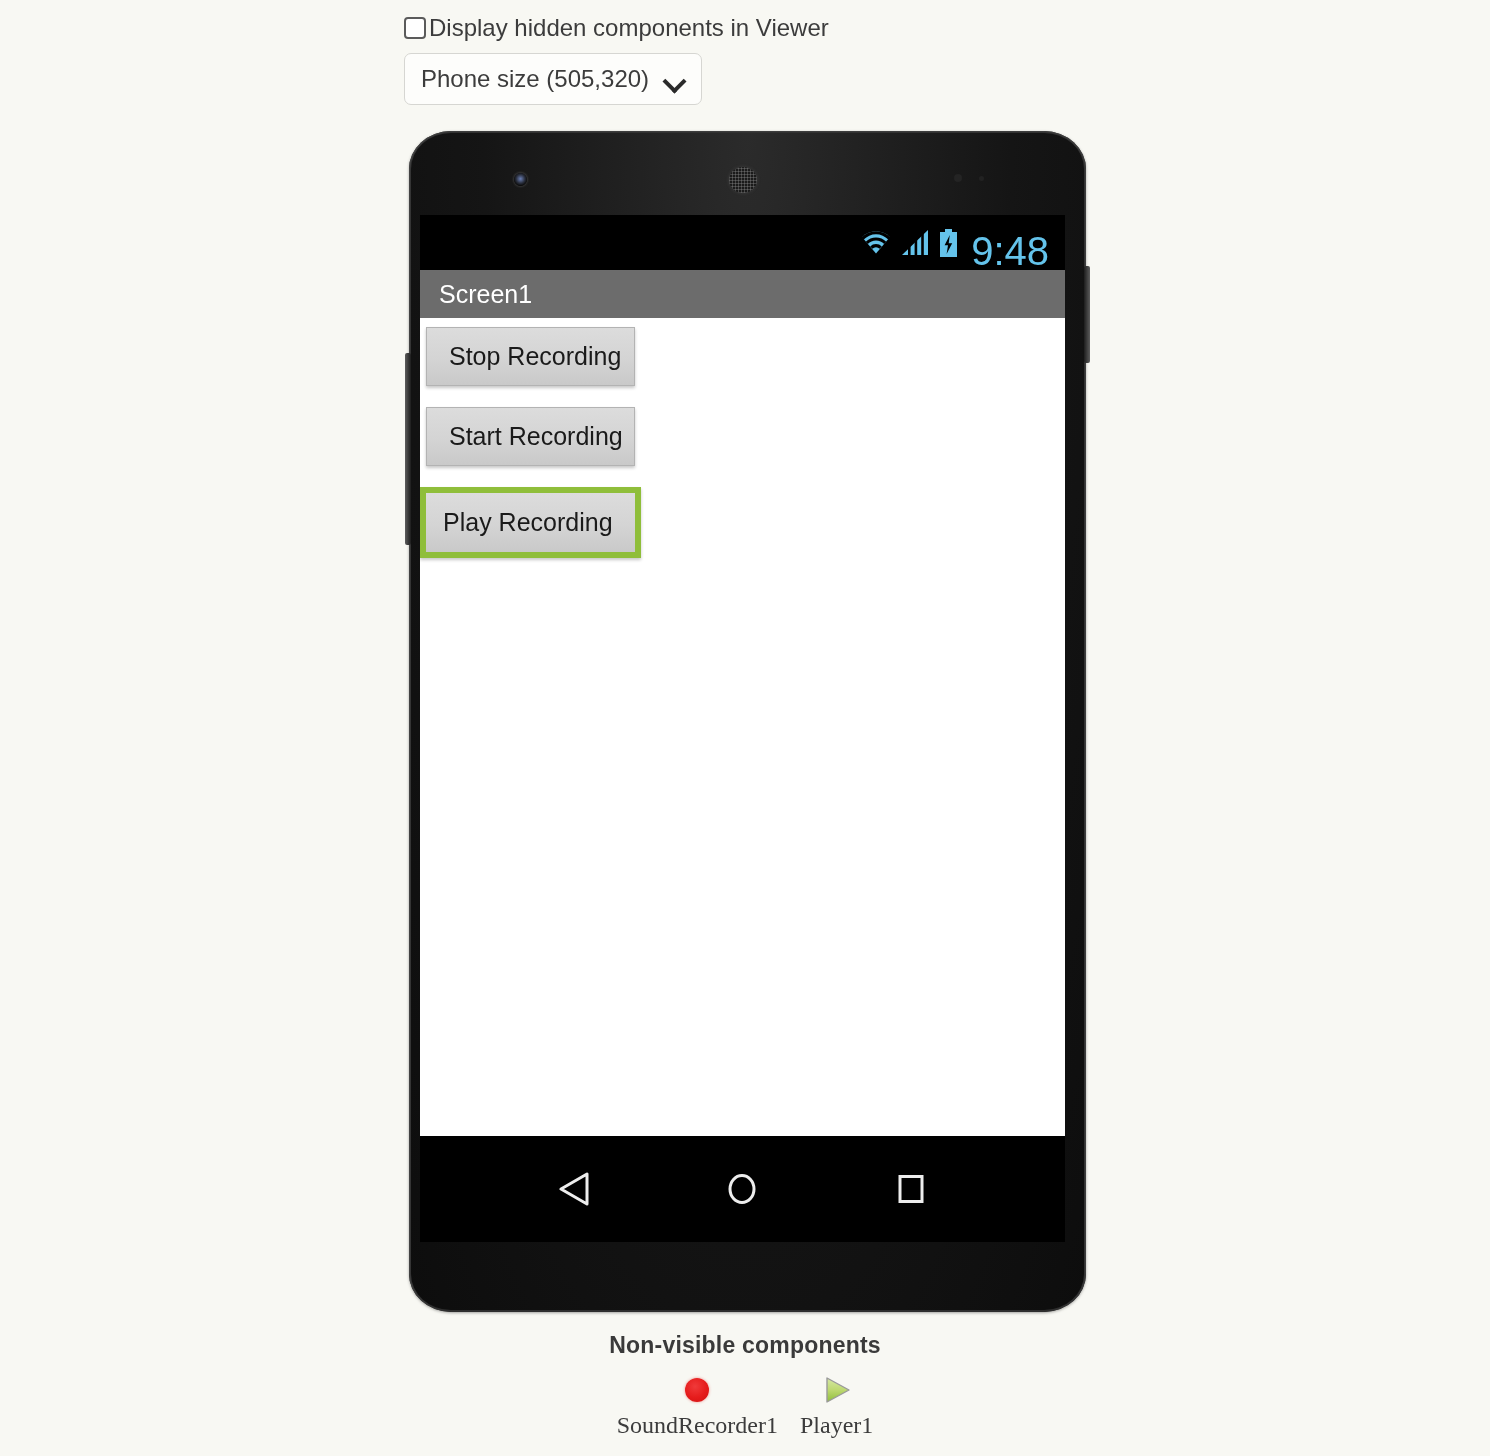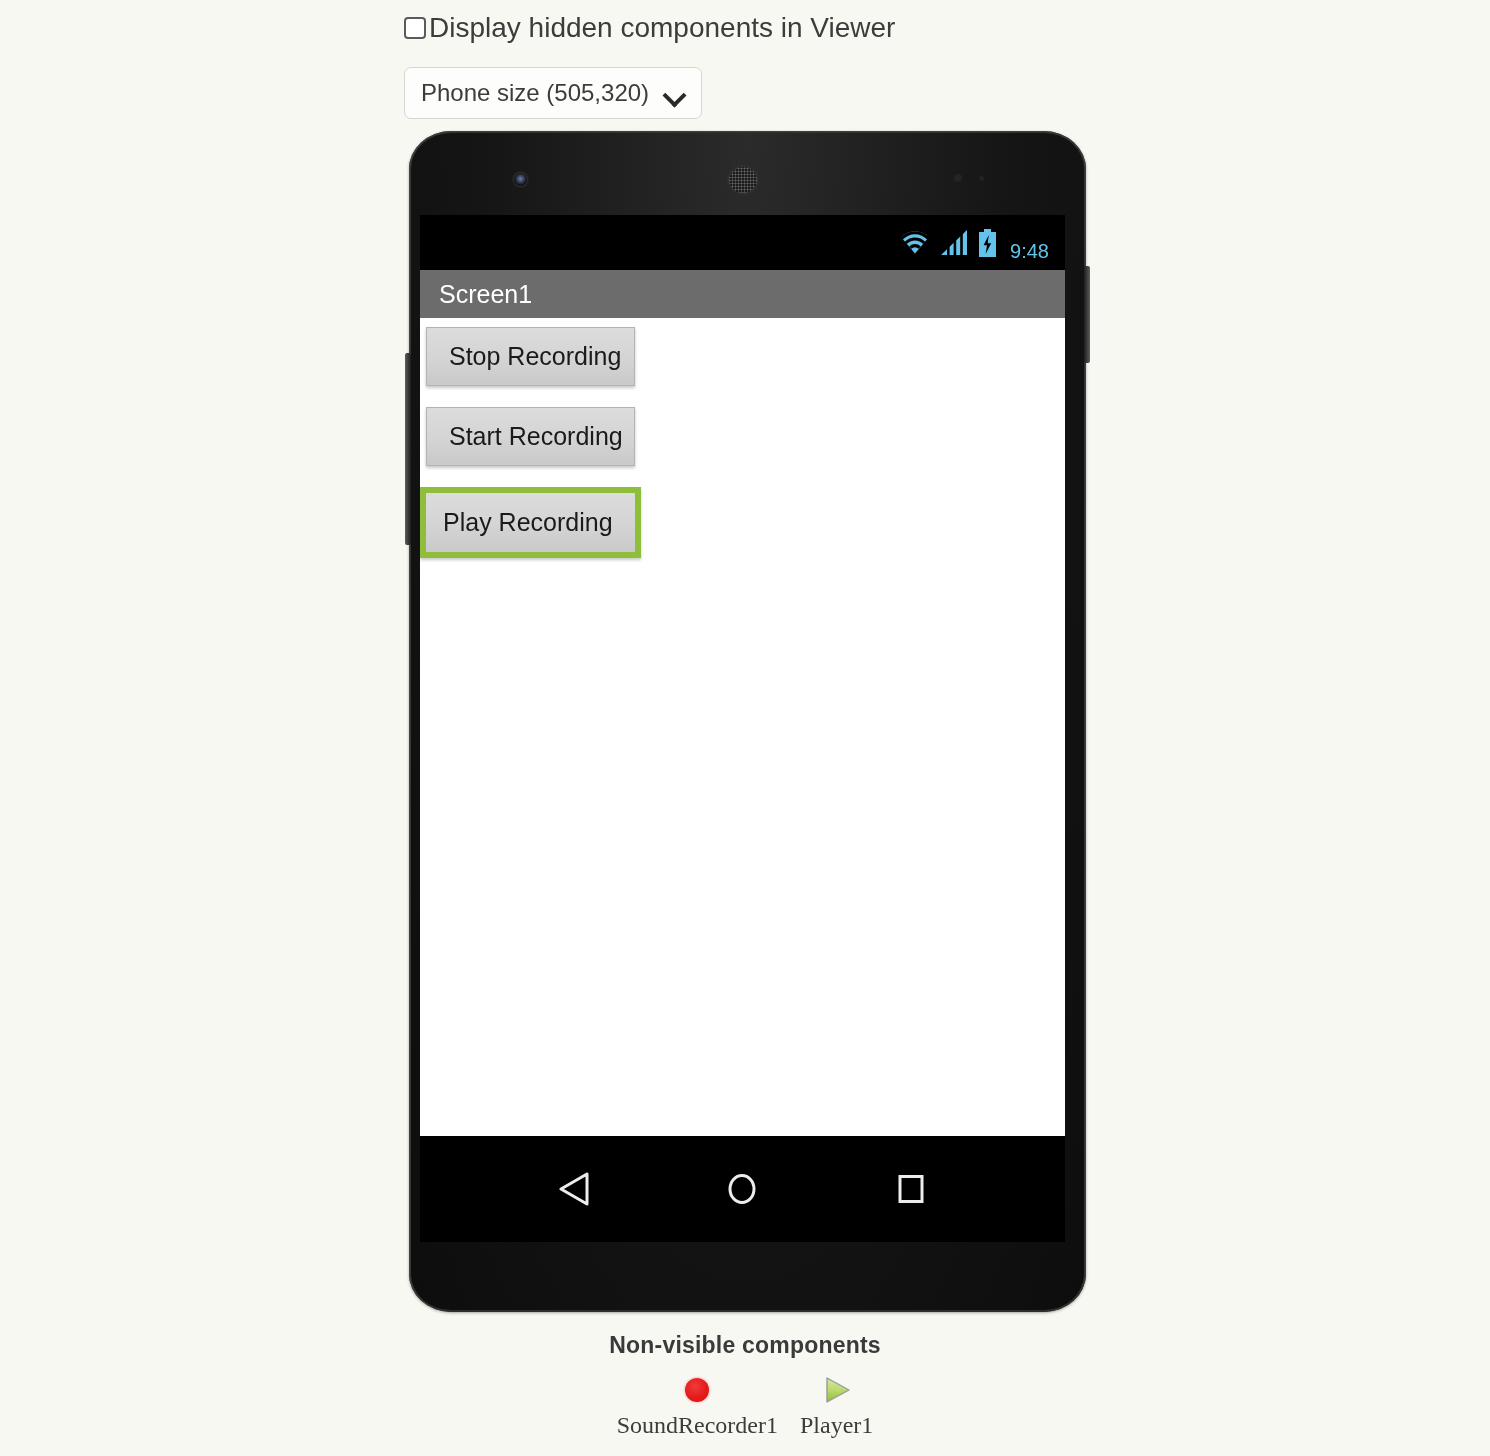--- a/index.html
+++ b/index.html
@@ -32,28 +32,28 @@
     width: 22px;
     height: 22px;
     border: 2px solid #5B5B5B;
     border-radius: 4px;
     background: #FFFFFF;
     box-sizing: border-box;
     flex: 0 0 auto;
     margin-top: 3px;
   }
   .cb-label {
-    font-size: 28px;
+    font-size: 24px;
     color: #3C3C3C;
     line-height: 28px;
     margin-left: 3px;
     white-space: nowrap;
   }
   .size-select {
-    margin-top: 21px;
+    margin-top: 7px;
     width: 298px;
     height: 52px;
     border: 1px solid #D6D6D2;
     border-radius: 7px;
     background: #FDFDFB;
     display: flex;
     align-items: center;
     justify-content: center;
     gap: 16px;
     box-sizing: border-box;
@@ -171,21 +171,21 @@
     display: flex;
     align-items: center;
     justify-content: flex-end;
     padding-right: 16px;
     box-sizing: border-box;
     gap: 9px;
   }
   .sb-icon { display:block; }
   .sb-time {
     color: #64C3EB;
-    font-size: 20px;
+    font-size: 40px;
     letter-spacing: 0px;
     line-height: 31px;
     margin-left: 4px;
     margin-top: 18px;
   }
   .titlebar {
     height: 48px;
     background: #6C6C6C;
     display: flex;
     align-items: center;

